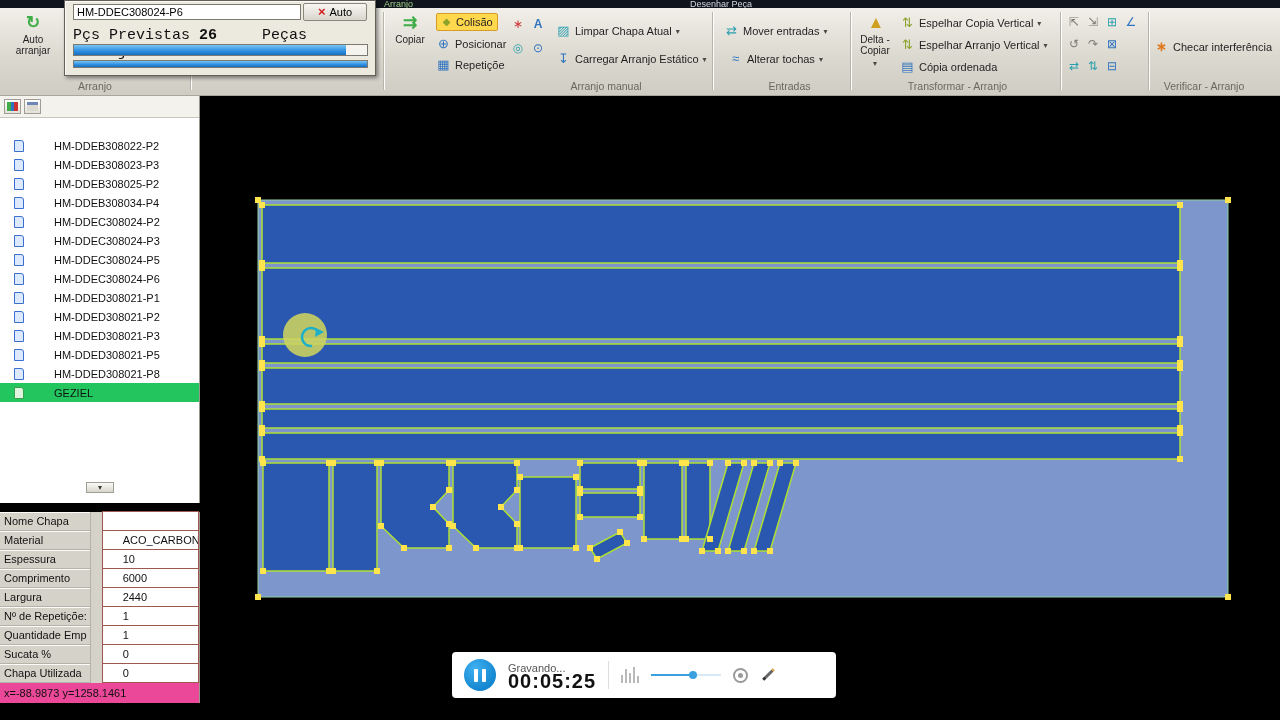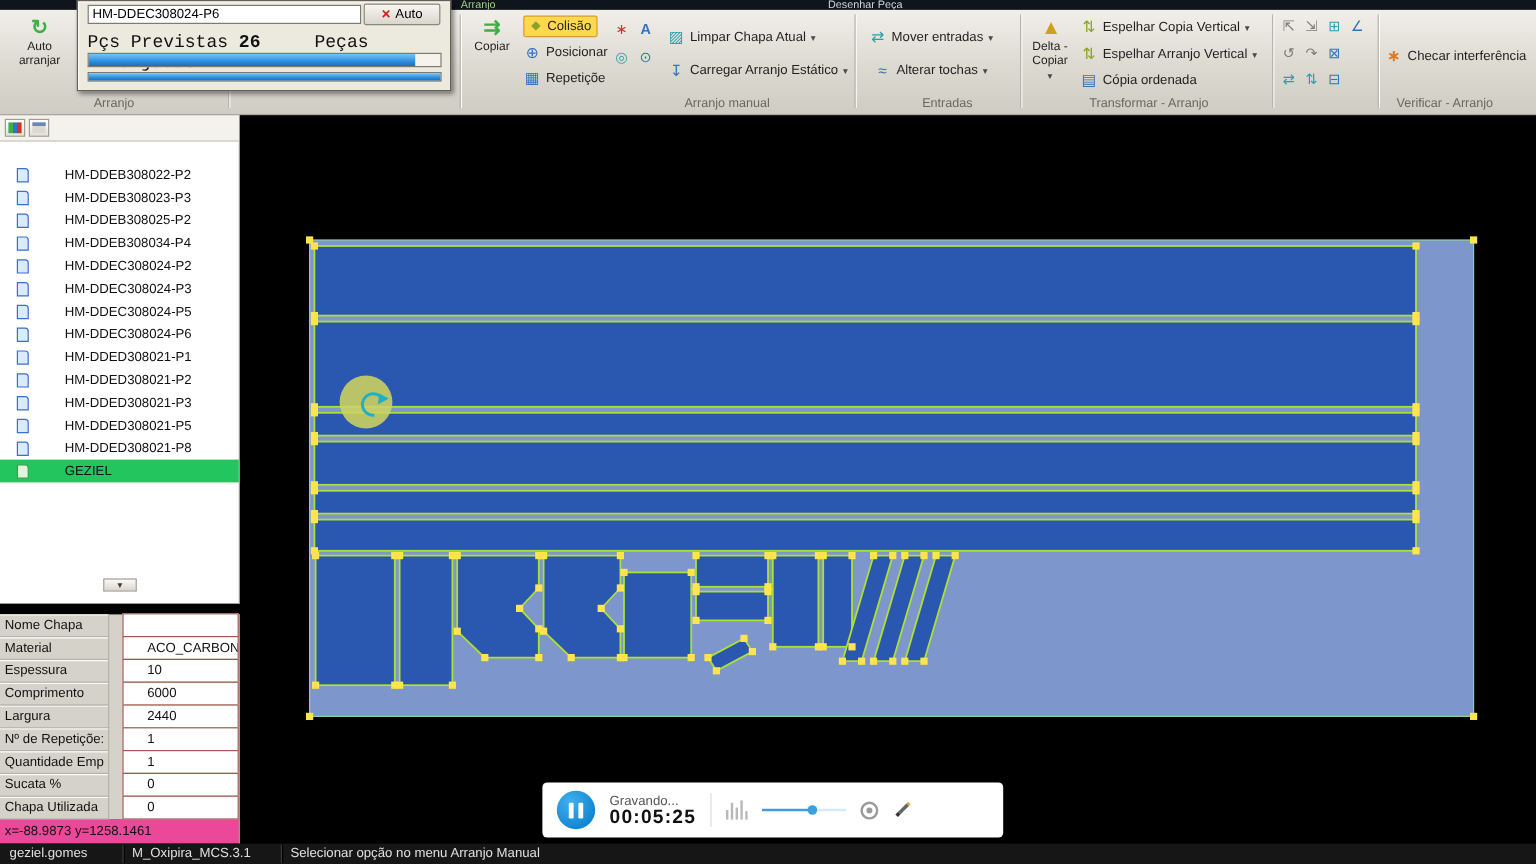--- a/index.html
+++ b/index.html
@@ -88,21 +88,21 @@
 
   
   .recorder { position:absolute; left:452px; top:652px; width:384px; height:46px; background:#fff; border-radius:4px;
               box-shadow:0 1px 5px rgba(0,0,0,.55); display:flex; align-items:center; padding:0 12px; gap:12px; z-index:50; }
   .pause-btn { width:32px; height:32px; border-radius:50%; flex:none; cursor:default;
                background:radial-gradient(circle at 35% 30%, #3fb0f0, var(--c-record-accent,#1587d0) 70%);
                display:flex; align-items:center; justify-content:center; gap:4px; }
   .pause-btn i { width:4px; height:13px; background:#fff; border-radius:1px; }
   .rec-text { display:flex; flex-direction:column; line-height:13px; }
   .rec-status { font-size:11px; color:#555; }
-  .rec-time { font-size:16px; font-weight:bold; color:#111; letter-spacing:1px; }
+  .rec-time { font-size:20px; font-weight:bold; color:#111; letter-spacing:1px; }
   .rec-div { width:1px; height:28px; background:#ddd; }
   .eq { display:flex; align-items:flex-end; gap:2px; height:16px; }
   .eq i { width:2px; background:#b9b9b9; }
   .eq i:nth-child(1){height:8px;} .eq i:nth-child(2){height:14px;} .eq i:nth-child(3){height:10px;}
   .eq i:nth-child(4){height:16px;} .eq i:nth-child(5){height:7px;}
   .slider { position:relative; width:70px; height:12px; }
   .slider .track { position:absolute; left:0; top:5px; width:100%; height:2px; background:#d7e9f7; }
   .slider .fill { position:absolute; left:0; top:5px; height:2px; background:#3aa0e0; }
   .slider .knob { position:absolute; top:2px; width:8px; height:8px; border-radius:50%; background:#3aa0e0; }
   .cam-icon { width:15px; height:15px; border:2px solid #9a9a9a; border-radius:50%; position:relative; }
@@ -492,21 +492,14 @@
       </div>
     <div class="slider">
       <div class="track"></div>
       <div class="fill" style="width: 60%;"></div>
       <div class="knob" id="rec-knob" style="left: calc(60% - 4px);"></div>
     </div>
     <div class="cam-icon"></div>
     <div class="pencil-icon"></div>
   </div>
 
-  <div class="statusbar">
-    <span class="st-user">geziel.gomes</span>
-    <i class="st-sep" style="left:102px;"></i>
-    <span class="st-profile">M_Oxipira_MCS.3.1</span>
-    <i class="st-sep" style="left:234px;"></i>
-    <span class="st-hint">Selecionar opção no menu Arranjo Manual</span>
-  </div>
 
 </div>
 
 </body></html>

